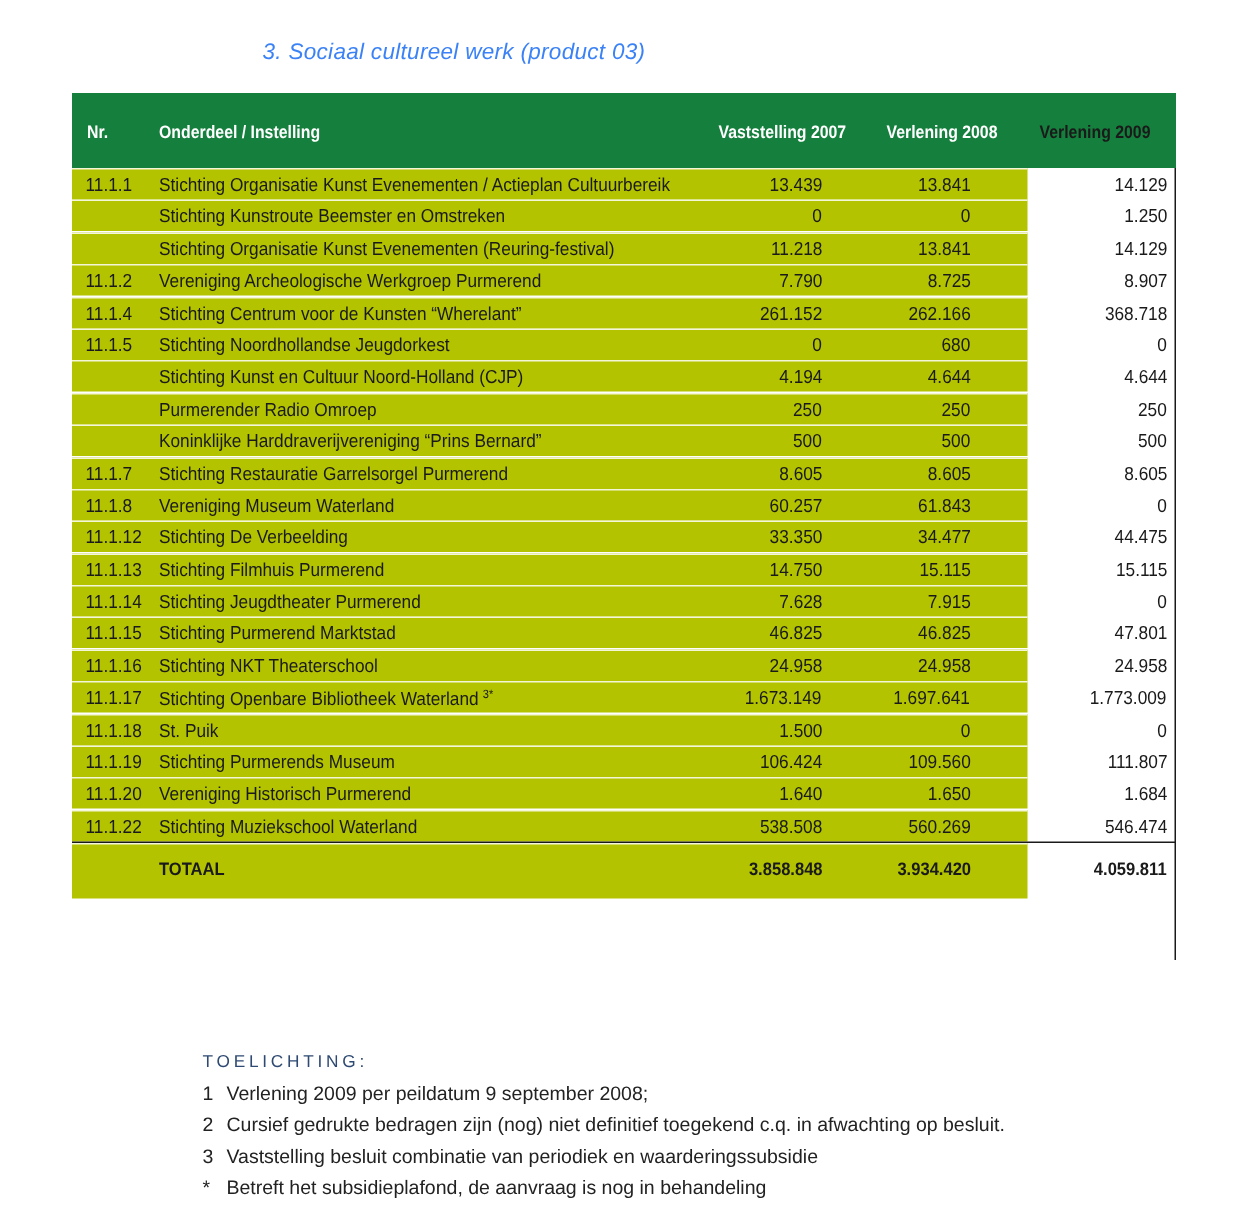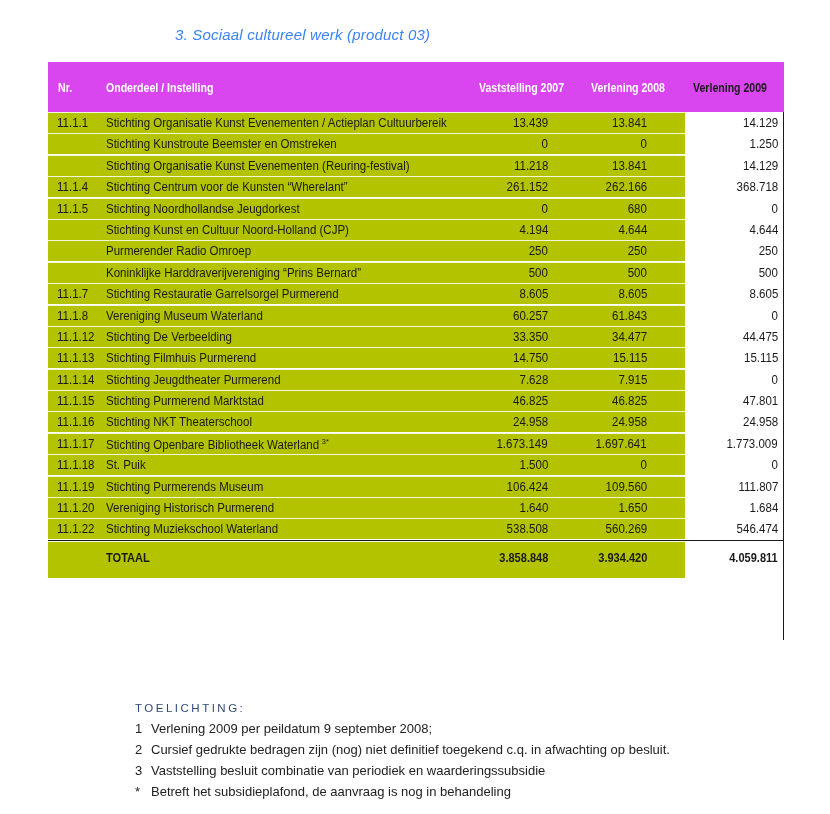--- a/index.html
+++ b/index.html
@@ -1,19 +1,19 @@
 <!DOCTYPE html>
 <html><head>
 <meta charset="utf-8">
 <style>
   html, body { margin: 0; padding: 0; background: #ffffff; }
   body { width: 830px; height: 814px; position: relative; overflow: hidden; font-family: "Liberation Sans", sans-serif; color: #1a1a1a; }
   .title { position: absolute; left: 135px; top: 26px; font-size: 15px; font-style: italic; color: #3b82f6; letter-spacing: 0.2px; margin-left: 40px; }
   .table-wrap { position: absolute; left: 48px; top: 62px; width: 736px; }
-  .hdr { position: relative; height: 50px; background: #d946ef; text-decoration: underline; }
+  .hdr { position: relative; height: 50px; background: #15803d; text-decoration: underline; }
   .hdr div { position: absolute; top: 19px; font-size: 12px; font-weight: bold; color: #ffffff; font-family: "Liberation Sans", sans-serif; transform: scaleX(0.88); transform-origin: left; white-space: nowrap; }
   .hdr .h-nr { left: 10px; }
   .hdr .h-name { left: 58px; }
   .hdr .h-2007 { left: 431px; }
   .hdr .h-2008 { left: 543px; }
   .hdr .h-2009 { left: 645px; color: #1a1a1a; }
   .row { position: relative; height: 21.4px; }
   .row .g { position: absolute; left: 0; top: 0; width: 637px; height: 20px; background: #b3c300; border-top: 1.4px solid #f4f6d8; }
   .row .c { position: absolute; top: 4px; font-size: 12.5px; white-space: nowrap; color: #1a1a1a; }
   .c.nr { left: 9px; transform: scaleX(0.92); transform-origin: left; }
@@ -64,20 +64,28 @@
       <div class="row">
         <div class="g"></div>
         <span class="c nr"></span>
         <span class="c name"><span>Stichting Organisatie Kunst Evenementen (Reuring-festival)</span></span>
         <span class="c v07">11.218</span>
         <span class="c v08">13.841</span>
         <span class="c v09">14.129</span>
       </div>
       <div class="row">
         <div class="g"></div>
+        <span class="c nr">11.1.2</span>
+        <span class="c name"><span>Vereniging Archeologische Werkgroep Purmerend</span></span>
+        <span class="c v07">7.790</span>
+        <span class="c v08">8.725</span>
+        <span class="c v09">8.907</span>
+      </div>
+      <div class="row">
+        <div class="g"></div>
         <span class="c nr">11.1.4</span>
         <span class="c name"><span>Stichting Centrum voor de Kunsten “Wherelant”</span></span>
         <span class="c v07">261.152</span>
         <span class="c v08">262.166</span>
         <span class="c v09">368.718</span>
       </div>
       <div class="row">
         <div class="g"></div>
         <span class="c nr">11.1.5</span>
         <span class="c name"><span>Stichting Noordhollandse Jeugdorkest</span></span>

